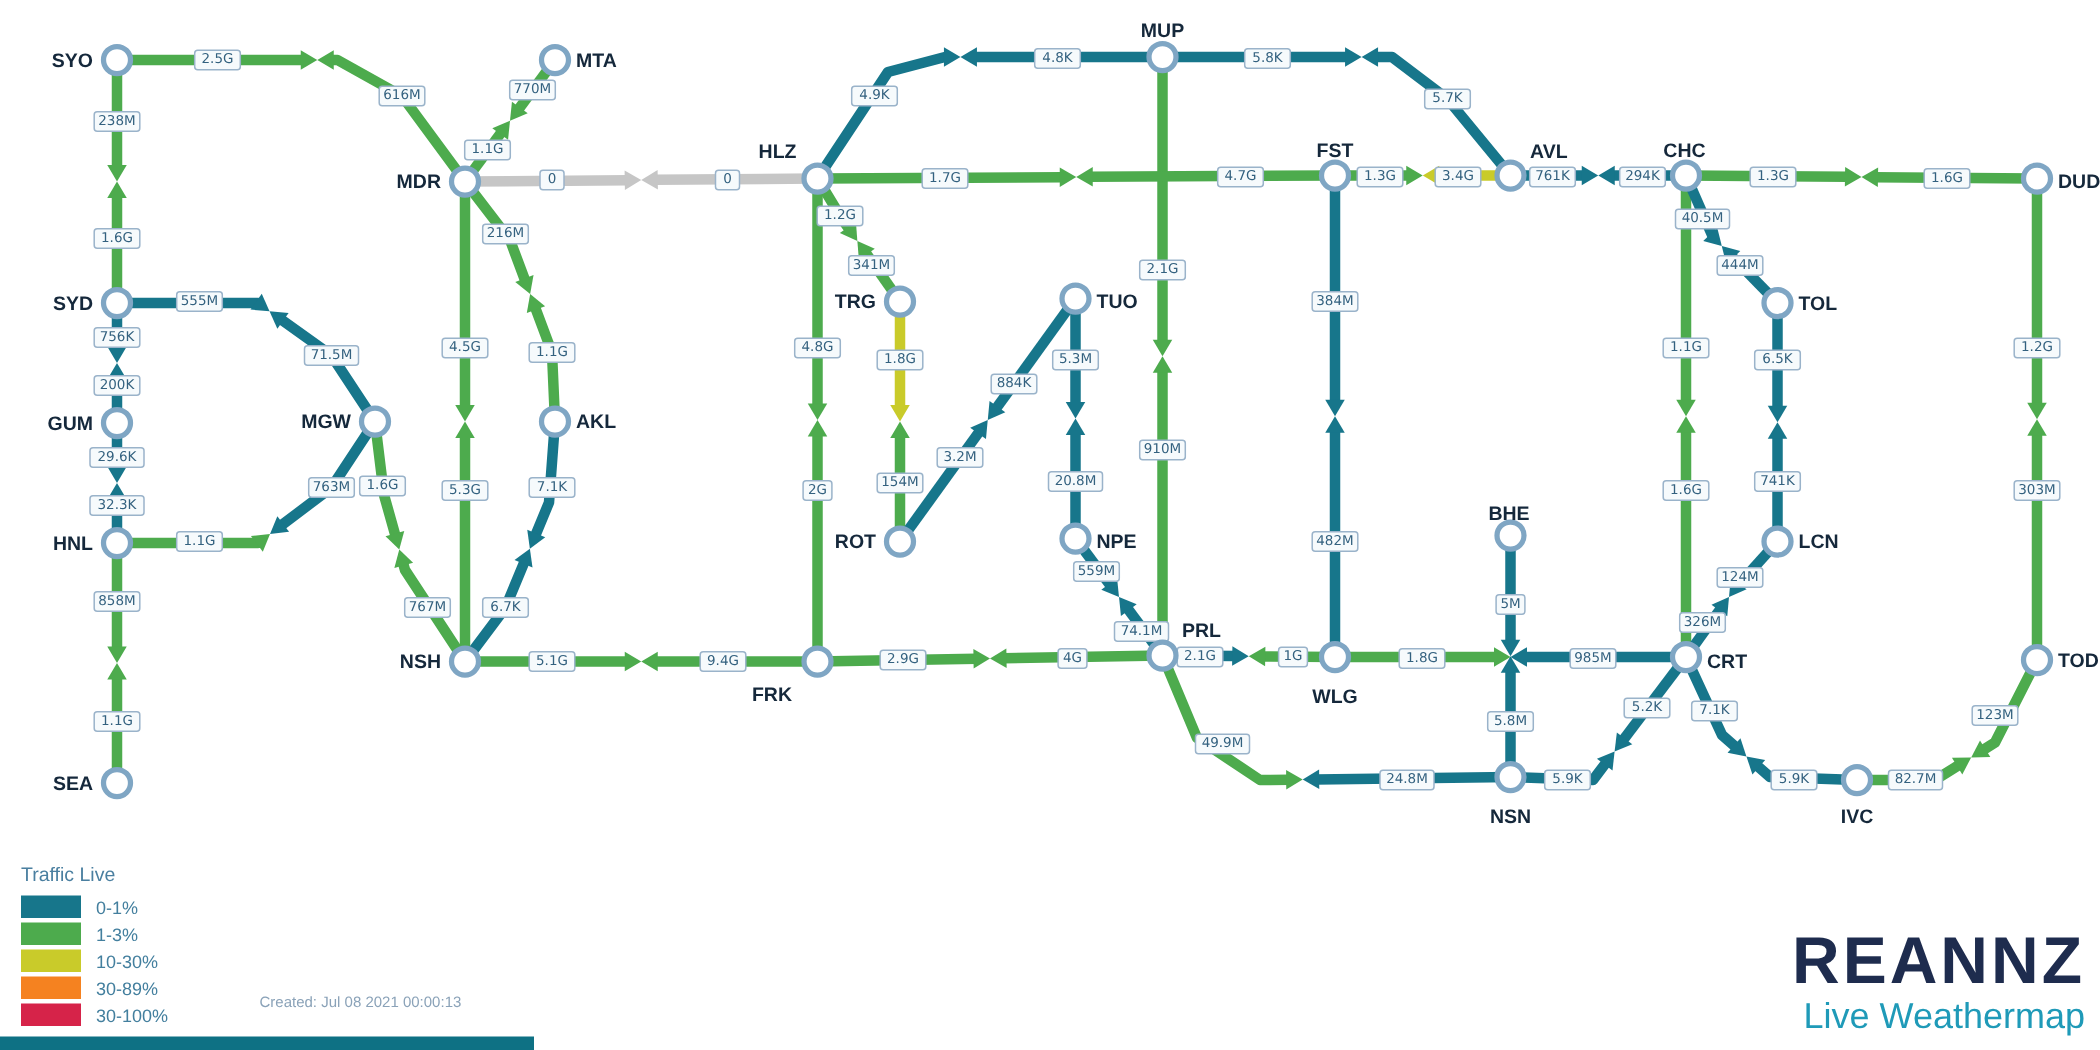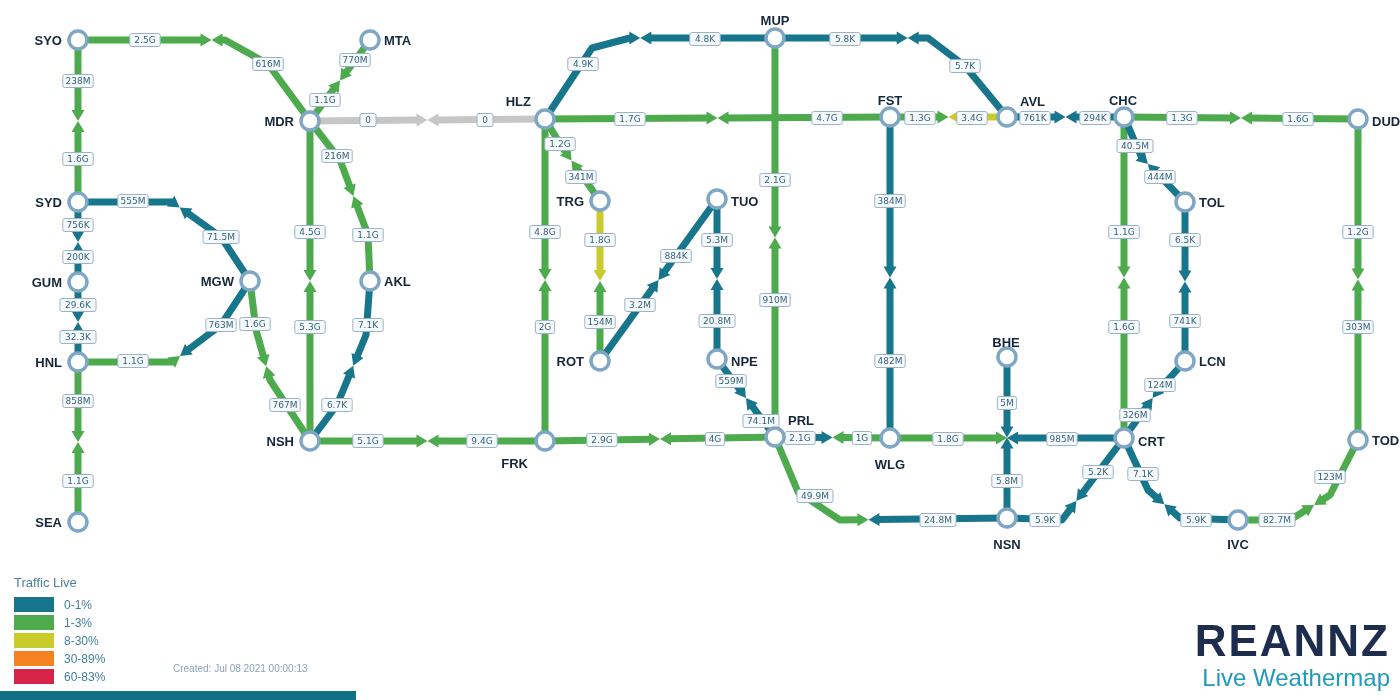--- a/index.html
+++ b/index.html
@@ -424,29 +424,29 @@
         <div class="legend-row">
           <span class="swatch" style="background: rgb(23, 118, 139);"></span>
           <span class="legend-label">0-1%</span>
         </div>
         <div class="legend-row">
           <span class="swatch" style="background: rgb(77, 171, 77);"></span>
           <span class="legend-label">1-3%</span>
         </div>
         <div class="legend-row">
           <span class="swatch" style="background: rgb(201, 203, 42);"></span>
-          <span class="legend-label">8-30%</span>
+          <span class="legend-label">10-30%</span>
         </div>
         <div class="legend-row">
           <span class="swatch" style="background: rgb(245, 130, 32);"></span>
           <span class="legend-label">30-89%</span>
         </div>
         <div class="legend-row">
           <span class="swatch" style="background: rgb(214, 35, 73);"></span>
-          <span class="legend-label">60-83%</span>
+          <span class="legend-label">30-100%</span>
         </div>
       </div>
   </div>
 
   <div class="created">Created: Jul 08 2021 00:00:13</div>
 
   <div class="logo">
     <div class="brand">REANNZ</div>
     <div class="subtitle">Live Weathermap</div>
   </div>

